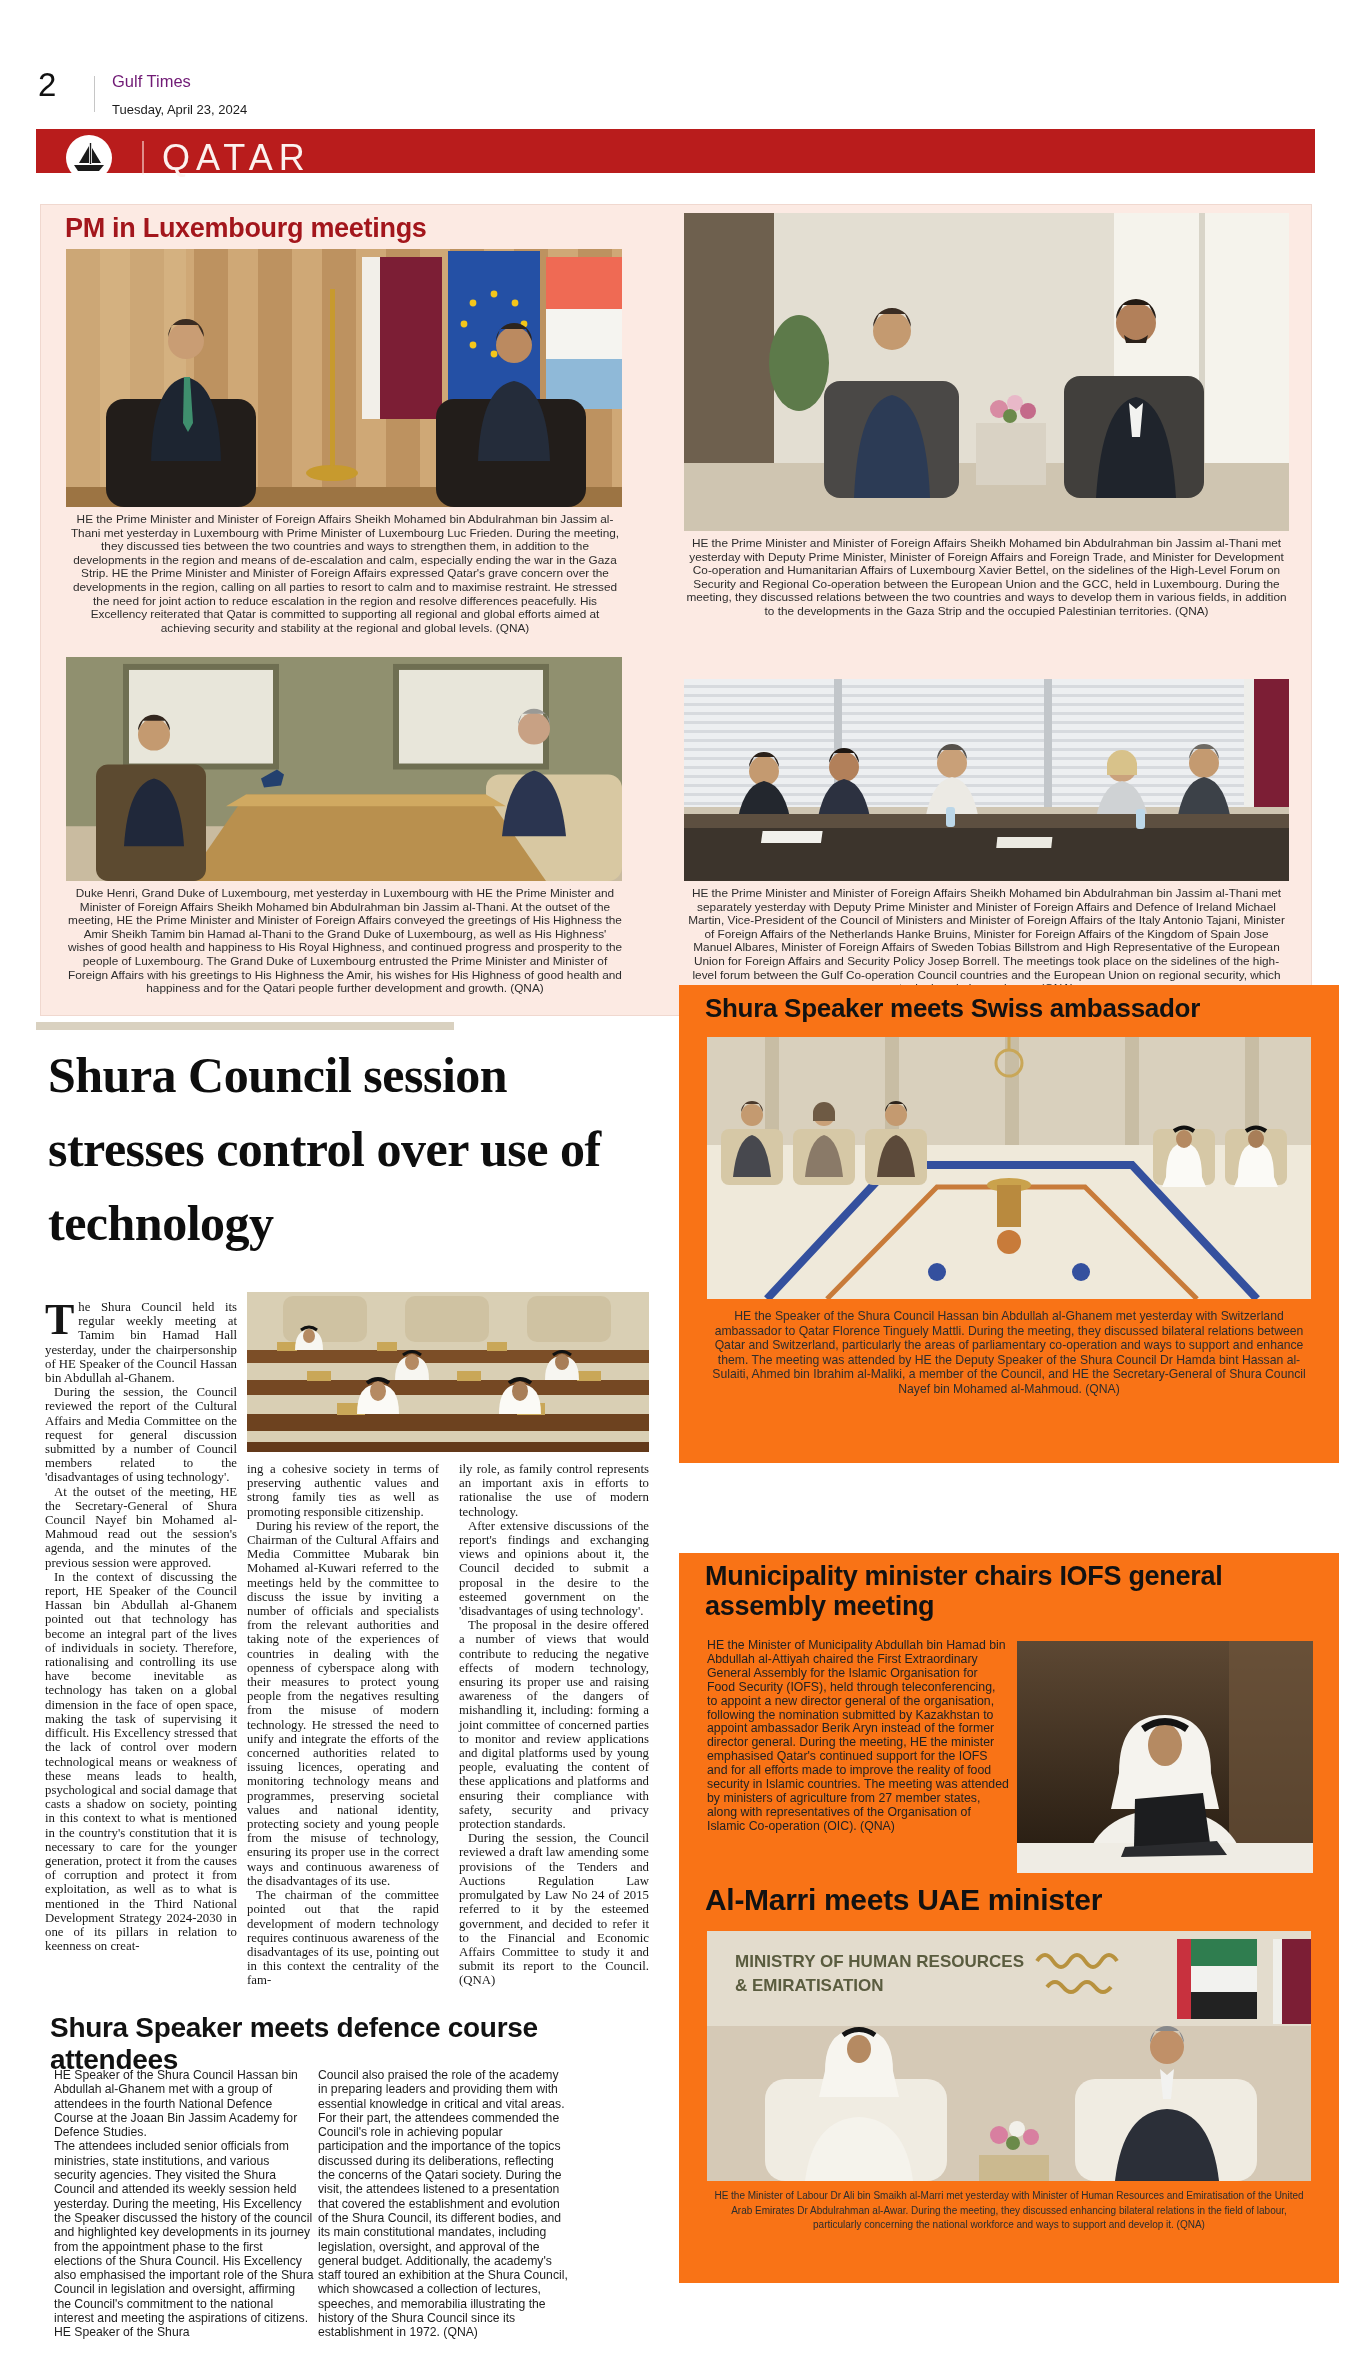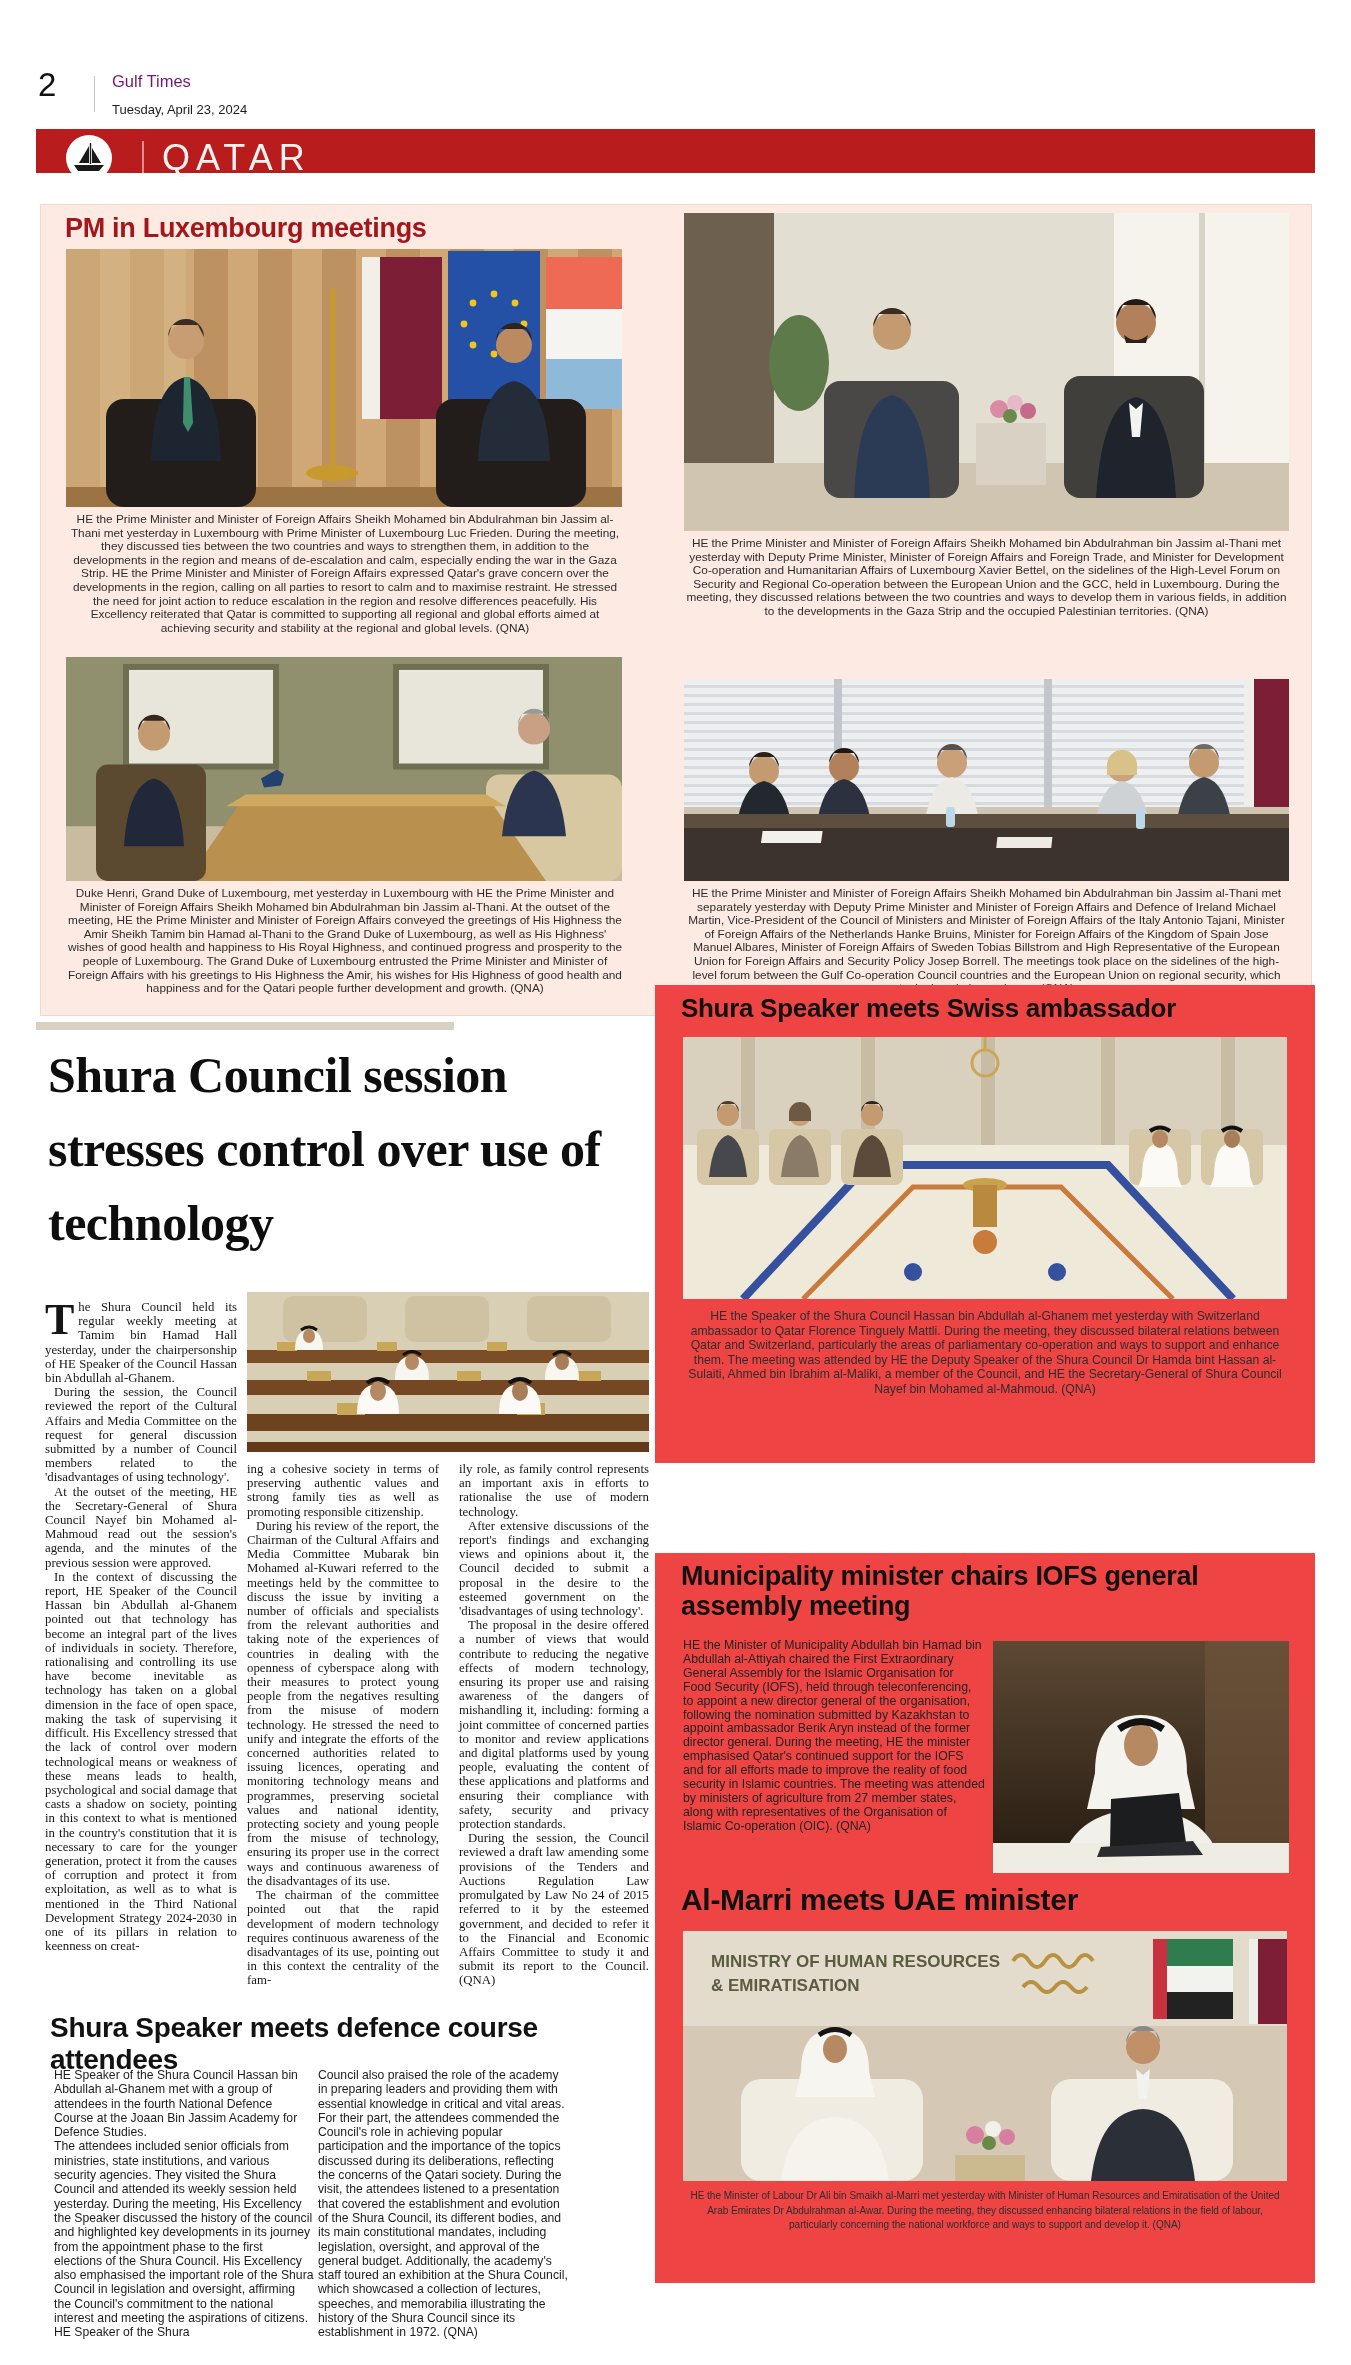--- a/index.html
+++ b/index.html
@@ -41,21 +41,21 @@
   .col { position:absolute; font-family:"Liberation Serif", serif; font-size:12.8px; line-height:14.2px; text-align:justify; color:#161616; }
   .col p { text-indent:9px; }
   .col p.first { text-indent:0; }
   .col-1 { left:45px; top:1300px; width:192px; }
   .col-2 { left:247px; top:1462px; width:192px; }
   .col-3 { left:459px; top:1462px; width:190px; }
   .dropcap { float:left; font-size:44px; line-height:36px; font-weight:bold; padding-right:4px; padding-top:2px; }
   .ph-shura { left:247px; top:1292px; width:402px; height:160px; }
 
   
-  .gray-box { position:absolute; background:#ef4444; }
+  .gray-box { position:absolute; background:#f97316;margin-left:24px; }
   .gray-box h2 { position:absolute; font-weight:800; color:#121212; letter-spacing:-0.3px; }
   .swiss-box { left:655px; top:985px; width:660px; height:478px; }
   .swiss-box h2 { left:26px; top:8px; font-size:26px; }
   .ph-swiss { left:28px; top:52px; width:604px; height:262px; }
   .cap-swiss { left:28px; top:324px; width:604px; font-size:12.2px; line-height:14.6px; }
 
   .muni-box { left:655px; top:1553px; width:660px; height:340px; }
   .muni-box h2 { left:26px; top:8px; width:560px; font-size:27px; line-height:1.12; }
   .muni-body { position:absolute; left:28px; top:86px; width:302px; font-size:12.3px; line-height:13.9px; color:#222; }
   .ph-muni { left:338px; top:88px; width:296px; height:232px; }

